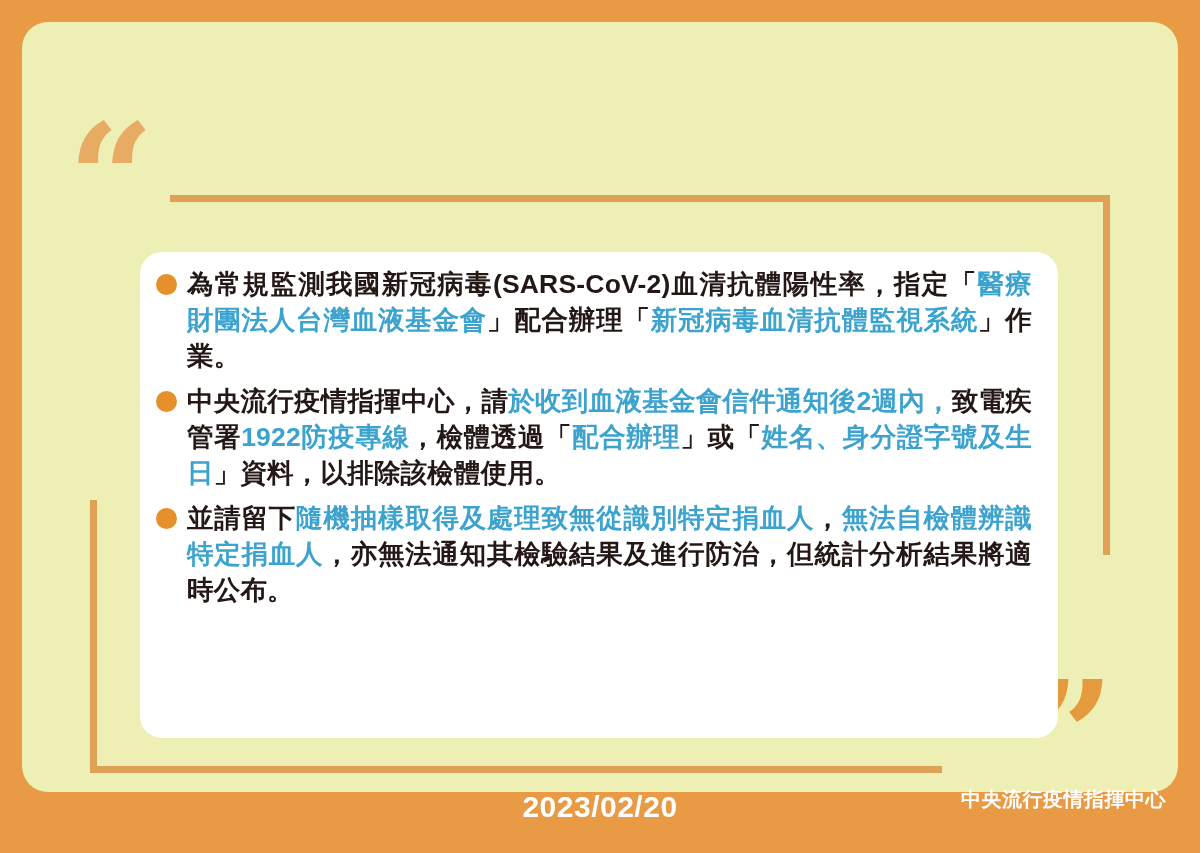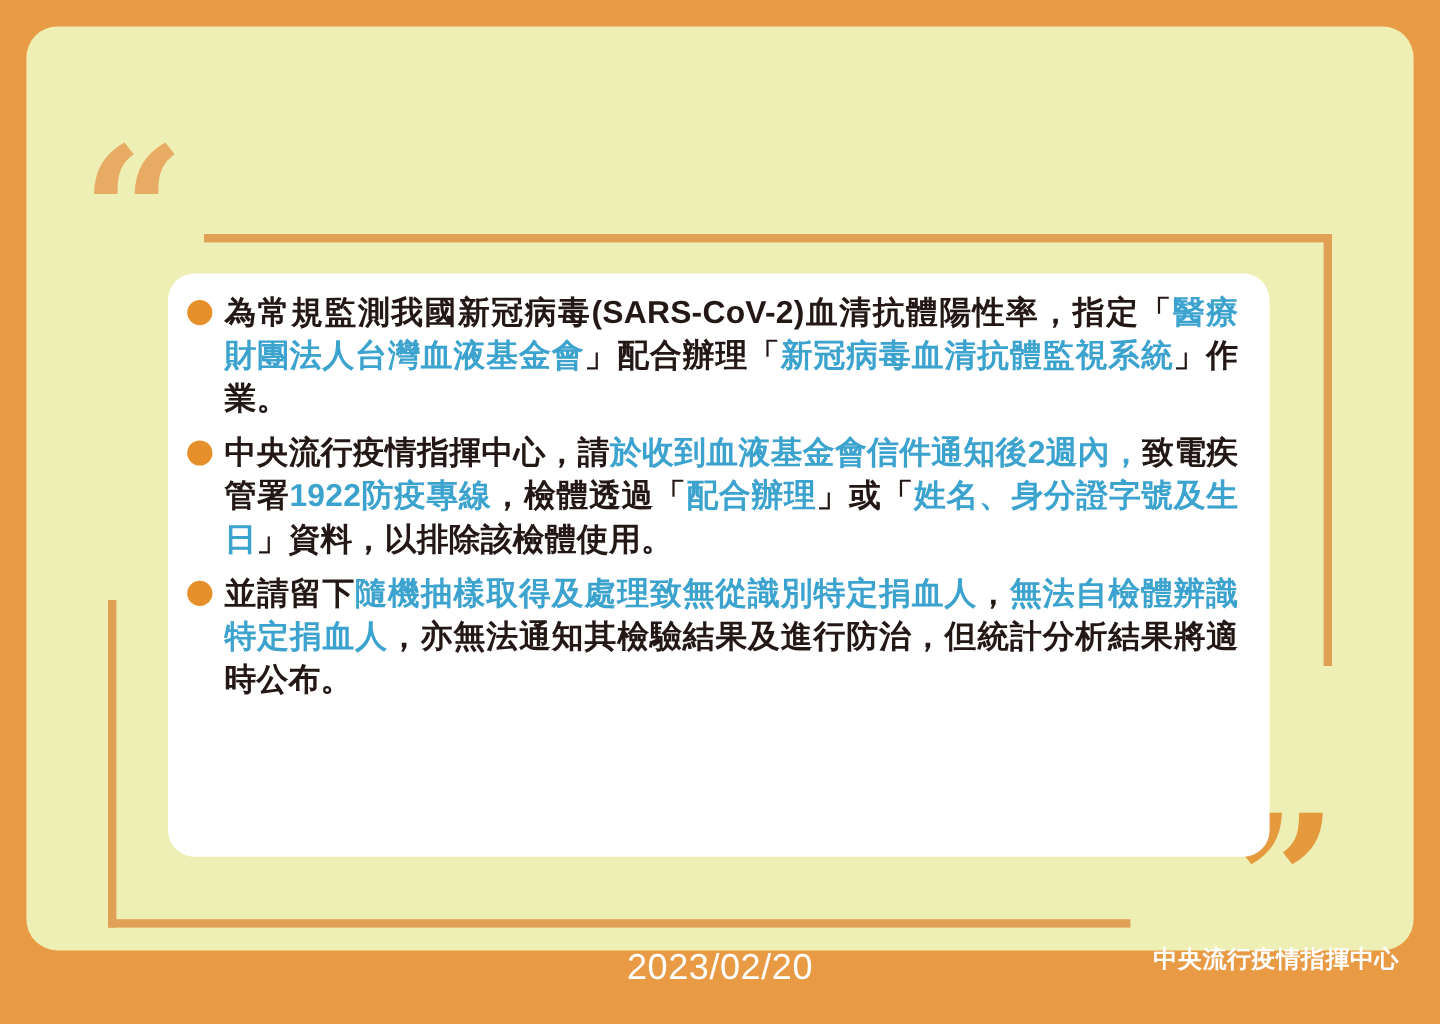--- a/index.html
+++ b/index.html
@@ -106,21 +106,21 @@
     color: #E59A3E;
     font-family: "DejaVu Serif", "Liberation Serif", serif;
     line-height: 1;
     user-select: none;
   }
 
   
   .card {
     position: absolute;
     left: 140px;
-    top: 228px;
+    top: 252px;
     width: 918px;
     height: 486px;
     background: #FFFFFF;
     border-radius: 22px;
     box-sizing: border-box;
     padding: 14px 26px 10px 14px;
   }
 
   .bullets {
     margin: 0;
@@ -154,21 +154,21 @@
   .hl { color: #3BA3CE; }
 
   
   .footer-date {
     position: absolute;
     left: 0;
     top: 790px;
     width: 1200px;
     text-align: center;
     font-size: 30px;
-    font-weight: normal;
+    font-weight: bold;
     color: #FFFFFF;
     letter-spacing: 0.5px;
   }
   .footer-org {
     position: absolute;
     right: 34px;
     top: 786px;
     font-size: 20px;
     font-weight: bold;
     color: #FFFFFF;

